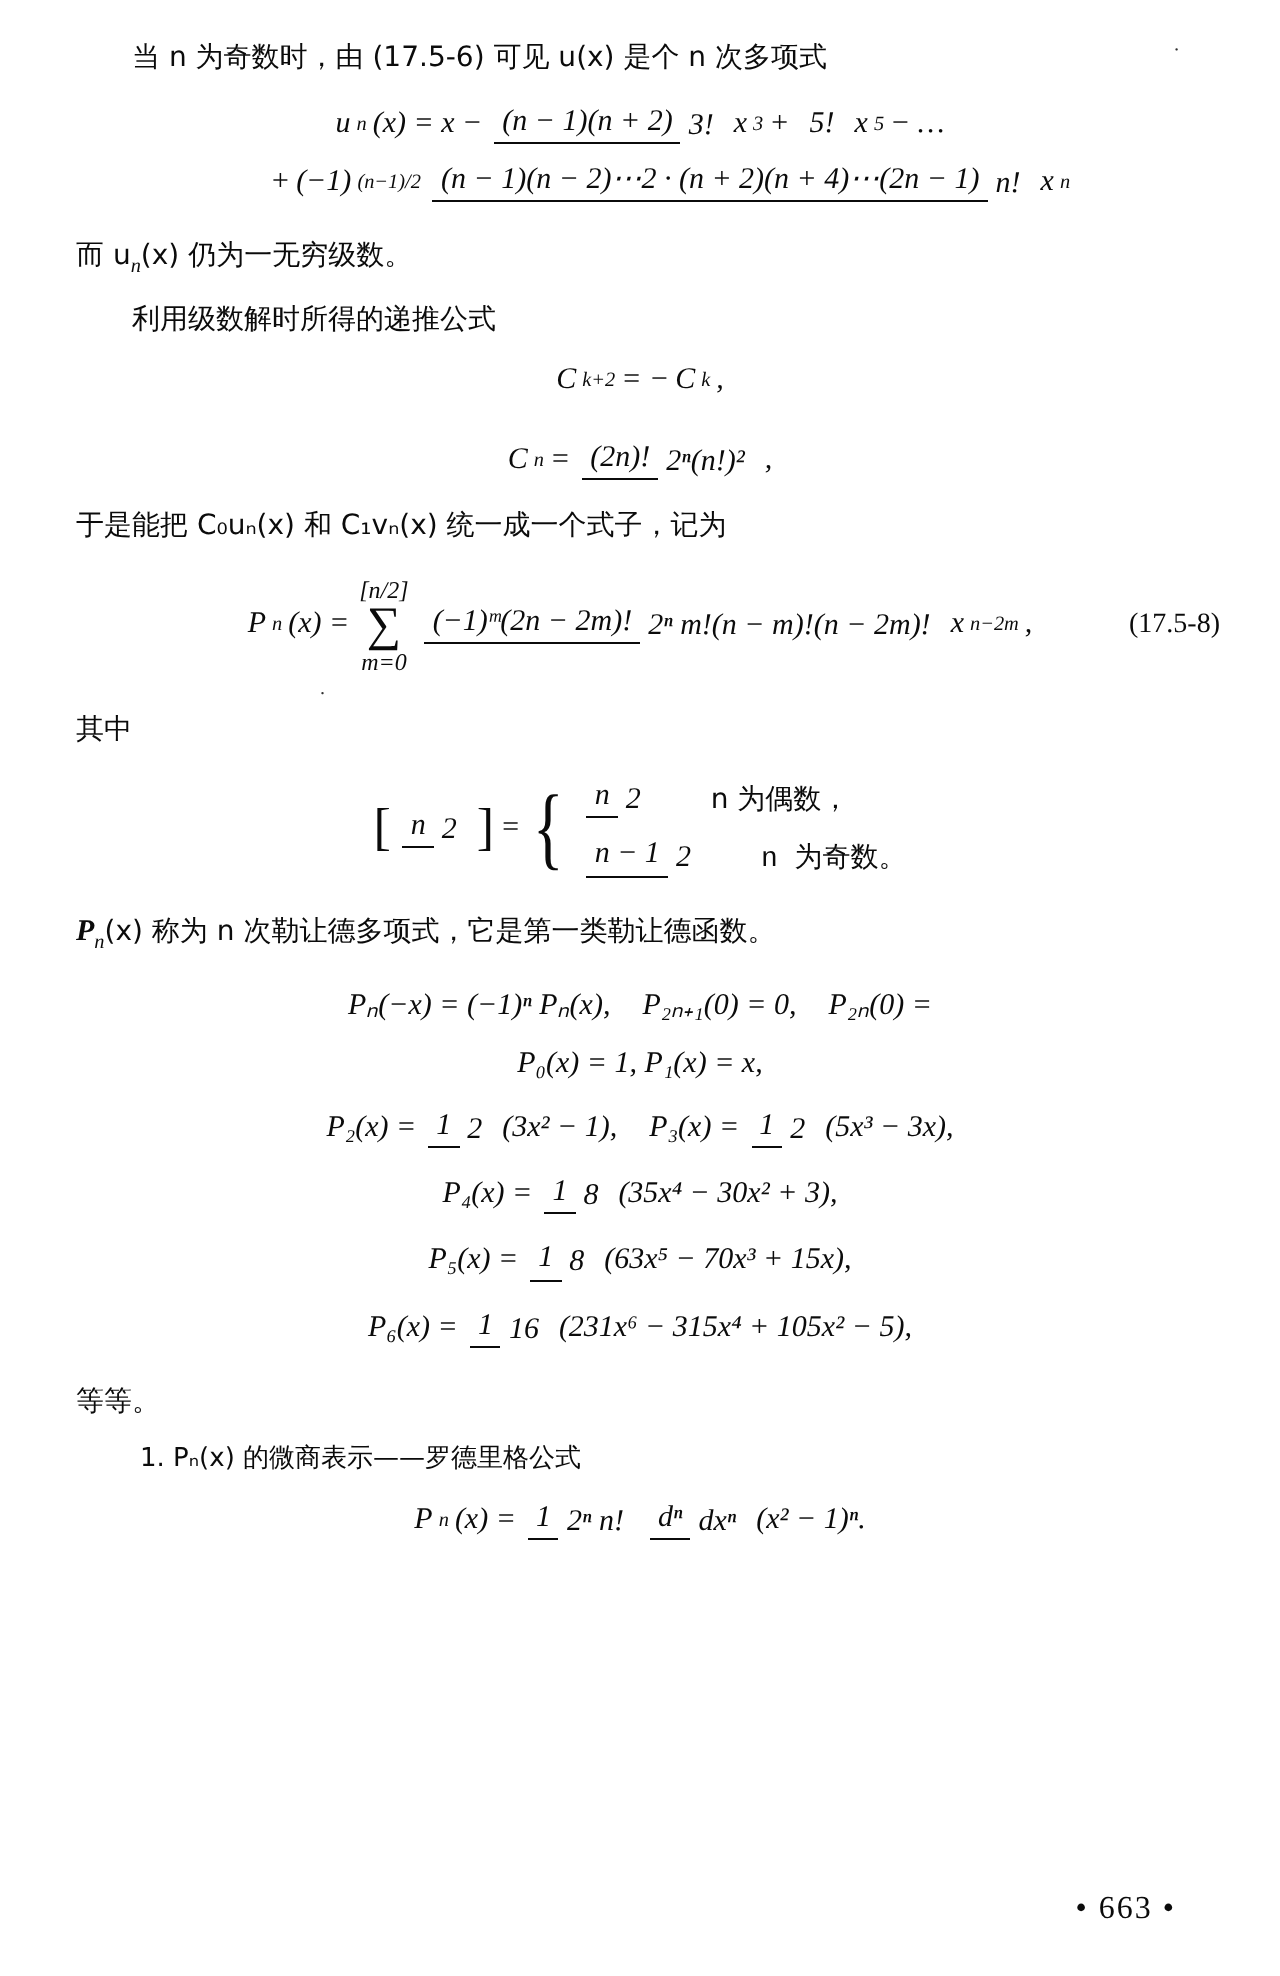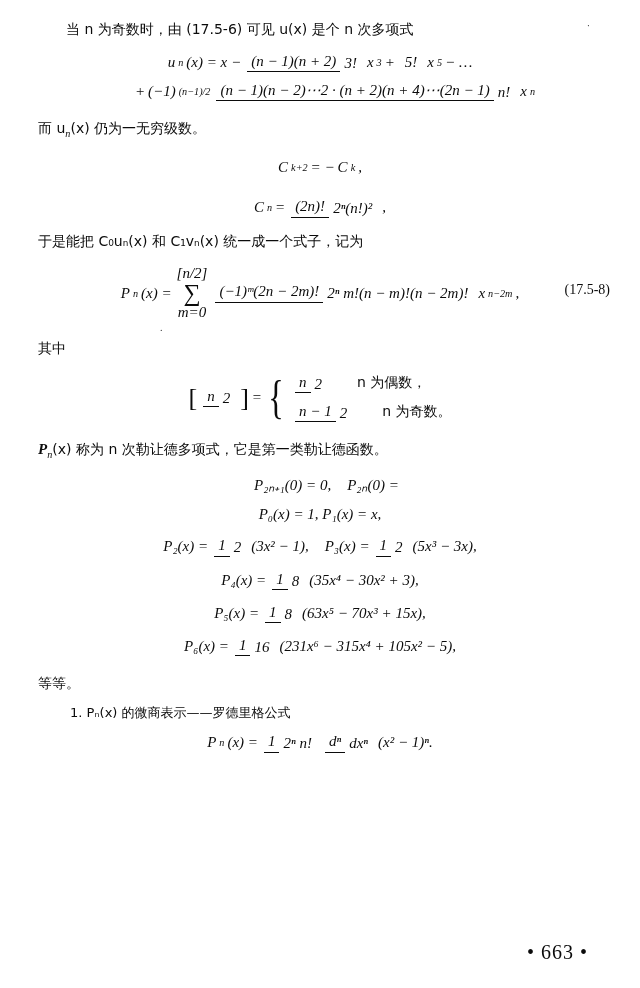--- a/index.html
+++ b/index.html
@@ -52,21 +52,21 @@
   .sup{ font-size:0.68em; vertical-align:super; }
   .sub{ font-size:0.68em; vertical-align:sub; }
   .sumsym{
     display:inline-flex;
     flex-direction:column;
     align-items:center;
     font-style:normal;
     line-height:1;
     margin:0 2px;
   }
-  .sumsym .lim{ font-size:15px; font-style:italic;}
+  .sumsym .lim{ font-size:12px; font-style:italic;}
   .sumsym .sig{ font-size:24px; }
   .tagright{
     position:absolute;
     right:30px;
     font-style:normal;
     font-size:14px;
   }
   .brace{
     font-size:46px;
     line-height:1;
@@ -85,21 +85,21 @@
   .bracket{
     display:inline-flex;
     align-items:center;
     font-size:26px;
     font-style:normal;
   }
   .footer{
     position:absolute;
     bottom:24px;
     right:52px;
-    font-size:20px;
+    font-size:16px;
     font-style:normal;
     letter-spacing:1px;
   }
   .mark{
     position:absolute;
     font-size:10px;
     color:#333;
   }
   .cn{ font-family:"DejaVu Sans", sans-serif; font-size:14px;}
   .it{ font-style:italic; }
@@ -149,20 +149,23 @@
         <span class="sup">n</span>
     </div>
   </div>
 
   <div style="height:16px"></div>
   <div class="para">
     <span class="cn">而 u</span><span class="sub it">n</span><span class="cn">(x) 仍为一无穷级数。</span>
   </div>
 
   <div style="height:8px"></div>
+  <div class="para indent">
+    <span class="cn">利用级数解时所得的递推公式</span>
+  </div>
 
   <div style="height:10px"></div>
   <div class="eq">
     <div class="eqline">
       <span>C</span>
         <span class="sub">k+2</span>
       <span>= −</span>
       <span>C</span>
         <span class="sub">k</span>
         <span>,</span>
@@ -235,34 +238,35 @@
             <span class="num">n</span>
             <span class="den">2</span>
           </span>
           <span class="cn" style="font-style:normal;">n 为偶数，</span>
         </span>
         <span class="caserow">
           <span class="frac">
             <span class="num">n − 1</span>
             <span class="den">2</span>
           </span>
-          <span class="cn" style="font-style:normal;">n 为奇数。</span>
+          <span class="cn" style="font-style:normal;font-family:Liberation Mono, monospace;">n 为奇数。</span>
         </span>
       </span>
     </div>
   </div>
 
   <div style="height:16px"></div>
   <div class="para">
     <span class="it" style="font-weight:bold;">P</span><span class="sub it">n</span><span class="cn">(x) 称为 n 次勒让德多项式，它是第一类勒让德函数。</span>
   </div>
 
   <div style="height:12px"></div>
   <div class="eq">
     <div class="eqline">
+      <span>Pₙ(−x) = (−1)ⁿ Pₙ(x),</span>
       <span class="sp"></span>
       <span>P₂ₙ₊₁(0) = 0,</span>
       <span class="sp"></span>
       <span>P₂ₙ(0) =</span>
     </div>
   </div>
 
   <div style="height:12px"></div>
   <div class="eq">
     <div class="eqline">

